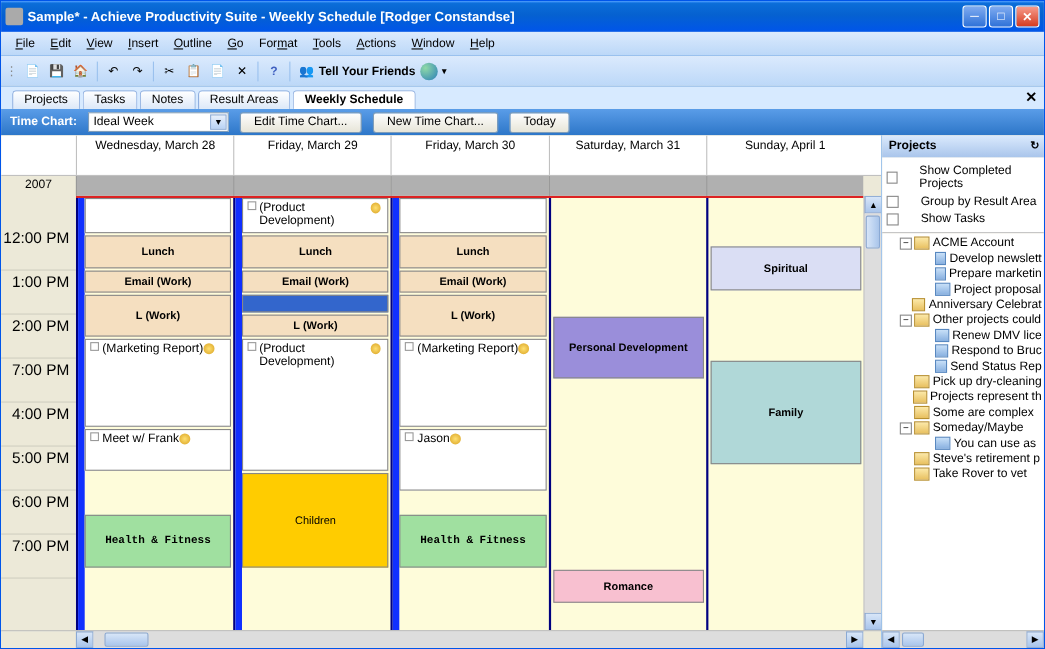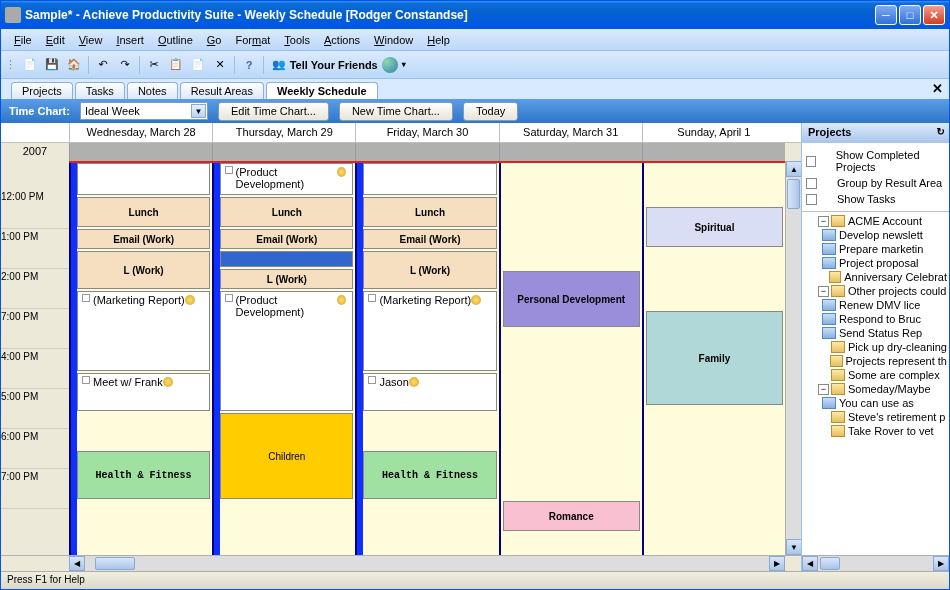--- a/index.html
+++ b/index.html
@@ -23,29 +23,29 @@
 .tab { padding: 2px 10px; background: linear-gradient(to bottom, #fff, #dce8f8); border: 1px solid #8faede; border-bottom: none; border-radius: 4px 4px 0 0; margin-right: 2px; cursor: pointer; font-size: 11px; }
 .tab.active { background: #fff; font-weight: bold; }
 .tabclose { position: absolute; right: 6px; top: 2px; cursor: pointer; font-weight: bold; font-size: 13px; }
 .controlbar { height: 24px; background: linear-gradient(to bottom, #5a9de8, #2d76c8); display: flex; align-items: center; padding: 0 8px; gap: 10px; color: #fff; }
 .controlbar .lbl { font-weight: bold; }
 .tcselect { width: 128px; height: 18px; background: #fff; border: 1px solid #7f9db9; color: #000; display: flex; align-items: center; padding: 0 4px; position: relative; }
 .tcselect .dd { position: absolute; right: 1px; top: 1px; width: 15px; height: 14px; background: linear-gradient(to bottom, #e8f0fb, #b9d3f5); border: 1px solid #8aa9d4; display: flex; align-items: center; justify-content: center; font-size: 8px; }
 .ctrlbtn { height: 19px; padding: 0 12px; background: linear-gradient(to bottom, #fefefe, #e7e5d8); border: 1px solid #7f9db9; border-radius: 3px; color: #000; cursor: pointer; display: flex; align-items: center; }
 .main { flex: 1; display: flex; overflow: hidden; }
 .schedule { flex: 1; display: flex; flex-direction: column; overflow: hidden; background: #ece9d8; }
-.dayheader { height: 20px; display: flex; background: #fff; border-bottom: 1px solid #c0c0c0; }
+.dayheader { height: 37px; display: flex; background: #fff; border-bottom: 1px solid #c0c0c0; }
 .timecol { width: 68px; }
 .dayhead { flex: 1; text-align: center; padding: 3px 0; border-left: 1px solid #c0c0c0; }
 .grayband { height: 18px; display: flex; }
 .grayband .cell { flex: 1; background: #b0b0b0; border-left: 1px solid #999; }
 .grayband .yearlabel { width: 68px; background: #ece9d8; text-align: center; padding-top: 2px; }
 .gridwrap { flex: 1; display: flex; overflow: hidden; position: relative; }
 .timeline { width: 68px; background: #ece9d8; position: relative; }
-.timeslot { height: 40px; border-bottom: 1px solid #d0d0c0; text-align: left; padding-right: 6px; padding-top: 2px; font-size: 10px; }
+.timeslot { height: 40px; border-bottom: 1px solid #d0d0c0; text-align: right; padding-right: 6px; padding-top: 2px; font-size: 14px; }
 .daycols { flex: 1; display: flex; overflow: hidden; border-top: 2px solid #dd2222; }
 .daycol { flex: 1; position: relative; border-left: 2px solid #000080; background: #fefcda; }
 .daycol.wknd { background: #fefcda; }
 .slot { position: absolute; left: 6px; right: 2px; border: 1px solid #888; font-size: 10px; display: flex; align-items: center; justify-content: center; text-align: center; padding: 1px 2px; overflow: hidden; }
 .slot.task { background: #fff; align-items: flex-start; justify-content: flex-start; text-align: left; padding: 2px 4px; }
 .slot.tan { background: #f5dfc0; font-weight: bold; }
 .slot.blue { background: #3366cc; }
 .slot.green { background: #a0e0a0; font-weight: bold; font-family: Liberation Mono, monospace; }
 .slot.yellow { background: #ffcc00; font-weight: normal; }
 .slot.purple { background: #9a8eda; font-weight: bold; }
@@ -67,21 +67,21 @@
 .projhead .pin { position: absolute; right: 4px; top: 3px; font-size: 10px; }
 .projopts { padding: 4px 4px; background: #fff; border-bottom: 1px solid #c0c0c0; }
 .projopt { display: flex; align-items: center; gap: 20px; padding: 2px 0; }
 .projopt .box { width: 11px; height: 11px; border: 1px solid #888; background: #fff; }
 .tree { flex: 1; background: #fff; overflow: hidden; padding: 2px 0; font-size: 11px; }
 .treenode { display: flex; align-items: center; padding: 1px 2px; white-space: nowrap; overflow: hidden; }
 .treenode .exp { width: 11px; height: 11px; border: 1px solid #888; display: flex; align-items: center; justify-content: center; font-size: 9px; margin-right: 2px; cursor: pointer; background: #fff; }
 .treenode .ficon { width: 14px; height: 12px; background: linear-gradient(to bottom, #fce9a8, #e8c060); border: 1px solid #b89030; margin-right: 3px; }
 .treenode .picon { width: 14px; height: 12px; background: linear-gradient(to bottom, #c8e0f8, #88b0e0); border: 1px solid #5888c0; margin-right: 3px; }
 .indent1 { padding-left: 16px; }
-.indent2 { padding-left: 20px; }
+.indent2 { padding-left: 48px; }
 .statusbar { height: 18px; background: linear-gradient(to bottom, #f0eee0, #ddd9c8); border-top: 1px solid #b0aea0; padding: 2px 6px; font-size: 10px; }
 </style>
 </head>
 <body>
 
 <div class="window">
   <div class="titlebar">
     <div class="appicon"></div>
     <div class="title">Sample* - Achieve Productivity Suite - Weekly Schedule [Rodger Constandse]</div>
     <div class="winbtns">
@@ -147,21 +147,21 @@
     <div class="ctrlbtn">Edit Time Chart...</div>
     <div class="ctrlbtn">New Time Chart...</div>
     <div class="ctrlbtn">Today</div>
   </div>
 
   <div class="main">
     <div class="schedule">
       <div class="dayheader">
         <div class="timecol"></div>
         <div class="dayhead">Wednesday, March 28</div>
-        <div class="dayhead">Thursday, March 29</div>
+        <div class="dayhead">Friday, March 29</div>
         <div class="dayhead">Friday, March 30</div>
         <div class="dayhead">Saturday, March 31</div>
         <div class="dayhead">Sunday, April 1</div>
         <div style="width:16px"></div>
       </div>
       <div class="grayband">
         <div class="yearlabel">2007</div>
         <div class="cell"></div>
           <div class="cell"></div>
           <div class="cell"></div>
@@ -230,21 +230,21 @@
             <div class="slot task" style="top:0;height:32px"></div>
             <div class="slot tan" style="top:34px;height:30px">Lunch</div>
             <div class="slot tan" style="top:66px;height:20px">Email (Work)</div>
             <div class="slot tan" style="top:88px;height:38px">L (Work)</div>
             <div class="slot task" style="top:128px;height:80px">
                 <span class="chk"></span>
                 <span>(Marketing Report)</span>
                 <br>
                 <span class="bulb"></span>
               </div>
-            <div class="slot task" style="top:210px;height:38px">
+            <div class="slot task" style="top:210px;height:56px">
                 <span class="chk"></span>
                 <span>Jason</span>
                 <br>
                 <span class="bulb"></span>
               </div>
             <div class="slot green" style="top:288px;height:48px">Health &amp; Fitness</div>
           </div>
 
           <div class="daycol wknd">
             <div class="slot purple" style="top:108px;height:56px;left:2px">Personal Development</div>
@@ -374,14 +374,13 @@
       <div class="hscroll">
         <div class="sarrow">◀</div>
         <div class="track">
             <div class="thumb" style="left:2px;width:20px"></div>
           </div>
         <div class="sarrow">▶</div>
       </div>
     </div>
   </div>
 
-  <div class="statusbar">Press F1 for Help</div>
 </div>
 
 </body></html>

